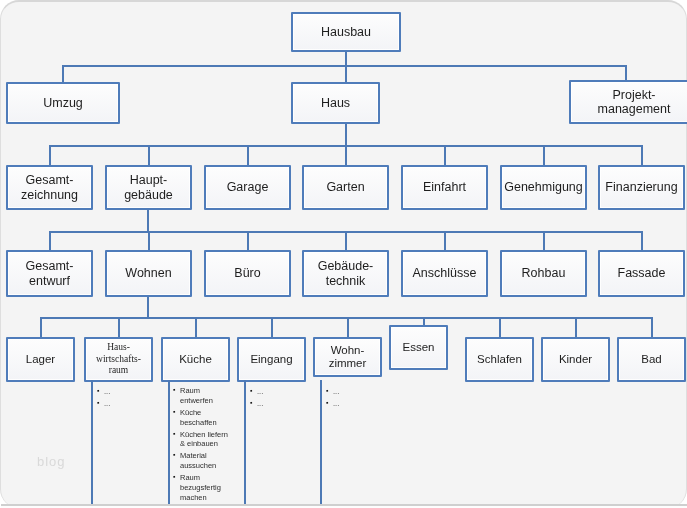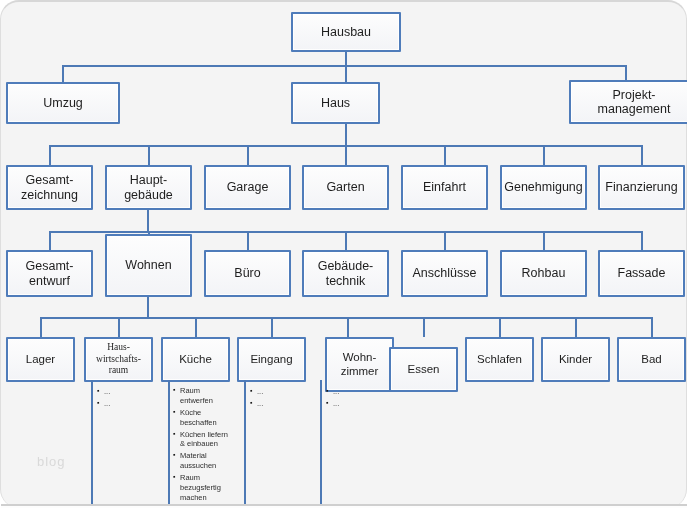--- a/index.html
+++ b/index.html
@@ -92,21 +92,21 @@
   <div class="vline" style="left:246px;top:229px;height:19px"></div>
   <div class="vline" style="left:344px;top:229px;height:19px"></div>
   <div class="vline" style="left:443px;top:229px;height:19px"></div>
   <div class="vline" style="left:542px;top:229px;height:19px"></div>
   <div class="vline" style="left:640px;top:229px;height:19px"></div>
 
   <div class="node" style="left:5px;top:248px;width:87px;height:47px">
     <span class="lbl">Gesamt-
 entwurf</span>
   </div>
-  <div class="node" style="left:104px;top:232px;width:87px;height:63px">
+  <div class="node" style="left:104px;top:248px;width:87px;height:47px">
     <span class="lbl">Wohnen</span>
   </div>
   <div class="node" style="left:203px;top:248px;width:87px;height:47px">
     <span class="lbl">Büro</span>
   </div>
   <div class="node" style="left:301px;top:248px;width:87px;height:47px">
     <span class="lbl">Gebäude-
 technik</span>
   </div>
   <div class="node" style="left:400px;top:248px;width:87px;height:47px">
@@ -138,25 +138,25 @@
     <span class="lbl">Haus-
 wirtschafts-
 raum</span>
   </div>
   <div class="node lvl5" style="left:160px;top:335px;width:69px;height:45px">
     <span class="lbl">Küche</span>
   </div>
   <div class="node lvl5" style="left:236px;top:335px;width:69px;height:45px">
     <span class="lbl">Eingang</span>
   </div>
-  <div class="node lvl5" style="left:324px;top:335px;width:69px;height:55px">
+  <div class="node lvl5" style="left:312px;top:335px;width:69px;height:40px">
     <span class="lbl">Wohn-
 zimmer</span>
   </div>
-  <div class="node lvl5" style="left:388px;top:345px;width:69px;height:45px">
+  <div class="node lvl5" style="left:388px;top:323px;width:59px;height:45px">
     <span class="lbl">Essen</span>
   </div>
   <div class="node lvl5" style="left:464px;top:335px;width:69px;height:45px">
     <span class="lbl">Schlafen</span>
   </div>
   <div class="node lvl5" style="left:540px;top:335px;width:69px;height:45px">
     <span class="lbl">Kinder</span>
   </div>
   <div class="node lvl5" style="left:616px;top:335px;width:69px;height:45px">
     <span class="lbl">Bad</span>

